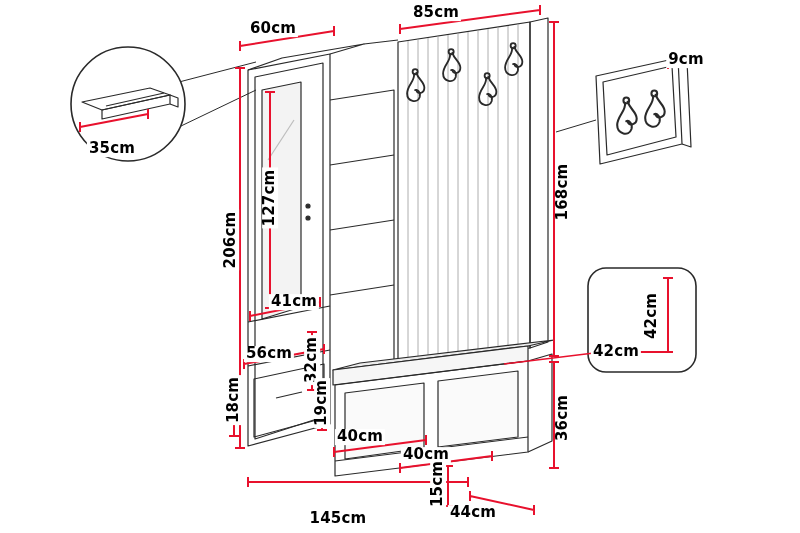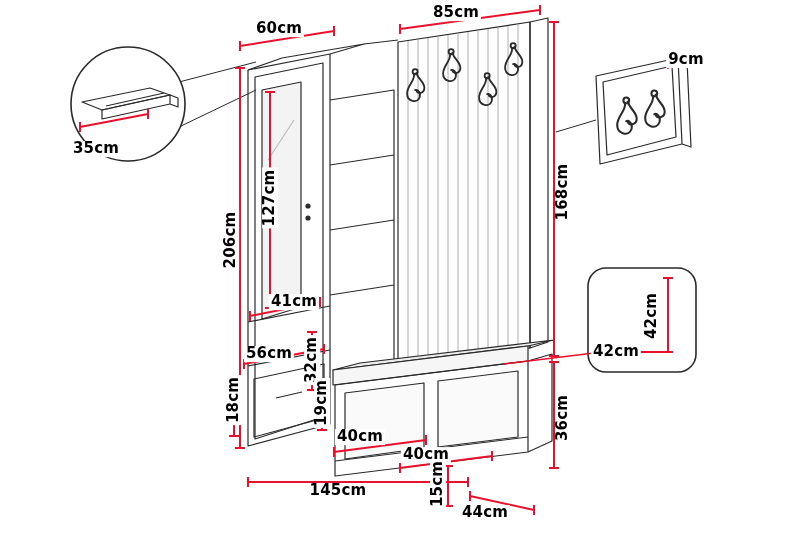--- a/index.html
+++ b/index.html
@@ -124,34 +124,34 @@
       <path d="M443,466 h10 M448,466 v40 M443,506 h10"></path>
       <path d="M248,477 v10 M248,482 H468 M468,477 v10"></path>
       <path d="M470,491 v10 M470,496 L534,510 M534,505 v10"></path>
       <path d="M80,122 v10 M80,127 L148,114 M148,109 v10"></path>
       <path d="M663,278 h10 M668,278 v74 M663,352 h10"></path>
       <path d="M596,347 v10 M596,352 H668"></path>
       <path d="M504,364 L594,353" stroke-width="1.6"></path>
     </g>
   </svg>
 
-  <div class="lbl" style="left:279px;top:29px">60cm</div>
-  <div class="lbl" style="left:456px;top:13px">85cm</div>
+  <div class="lbl" style="left:273px;top:29px">60cm</div>
+  <div class="lbl" style="left:436px;top:13px">85cm</div>
   <div class="lbl" style="left:686px;top:60px">9cm</div>
   <div class="lbl rot" style="left:231px;top:240px">206cm</div>
   <div class="lbl rot" style="left:270px;top:198px">127cm</div>
   <div class="lbl" style="left:294px;top:302px">41cm</div>
   <div class="lbl" style="left:269px;top:354px">56cm</div>
   <div class="lbl rot" style="left:312px;top:360px">32cm</div>
   <div class="lbl rot" style="left:234px;top:400px">18cm</div>
   <div class="lbl rot" style="left:322px;top:403px">19cm</div>
   <div class="lbl" style="left:360px;top:437px">40cm</div>
   <div class="lbl" style="left:426px;top:455px">40cm</div>
   <div class="lbl rot" style="left:563px;top:192px">168cm</div>
   <div class="lbl rot" style="left:563px;top:418px">36cm</div>
   <div class="lbl rot" style="left:438px;top:484px">15cm</div>
-  <div class="lbl" style="left:338px;top:491px">145cm</div>
-  <div class="lbl" style="left:485px;top:513px">44cm</div>
-  <div class="lbl" style="left:96px;top:149px">35cm</div>
+  <div class="lbl" style="left:338px;top:519px">145cm</div>
+  <div class="lbl" style="left:473px;top:513px">44cm</div>
+  <div class="lbl" style="left:112px;top:149px">35cm</div>
   <div class="lbl rot" style="left:652px;top:316px">42cm</div>
   <div class="lbl" style="left:616px;top:352px">42cm</div>
 
 </div>
 
 </body></html>

